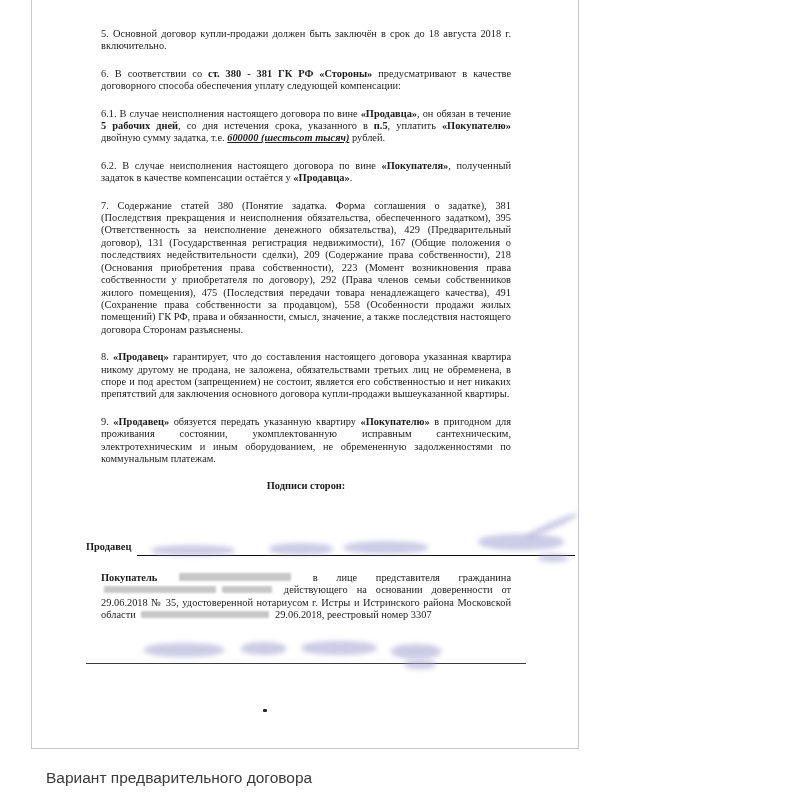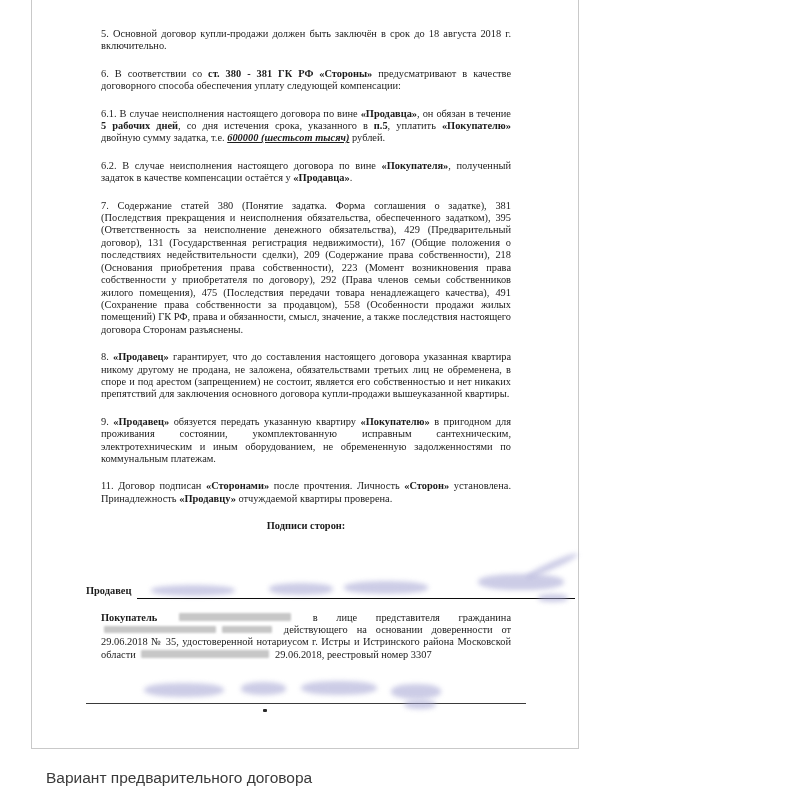--- a/index.html
+++ b/index.html
@@ -20,21 +20,21 @@
 
   .redact {
     display:inline-block; height:7.5px; width:60px; background:#c7c7c7;
     border-radius:1px; filter:blur(1.1px); margin:0 3px; vertical-align:baseline;
   }
 
   .sign-heading { font-weight:bold; margin-top:7px !important; text-align:center; }
 
   .seller-row {
     position:relative; margin-top:44px; height:22px; width:489px;
-    display:flex; align-items:flex-end;
+    display:flex; align-items:center;
   }
   .seller-label { font-weight:bold; padding-bottom:1px; }
   .seller-line { flex:1; border-bottom:1.5px solid #0c0c0c; margin-left:6px; height:16px; }
 
   .hw {
     position:absolute; background:#a3a3d2; opacity:0.55;
     filter:blur(2.6px); border-radius:45%;
   }
 
   .buyer-par { margin-top:13px !important; }
@@ -57,21 +57,20 @@
 <div class="page">
   <div class="doc-content">
 
     <p><span>5. Основной договор купли-продажи должен быть заключён в срок до 18 августа 2018 г. включительно.</span></p>
     <p><span>6. В соответствии со </span><span class="b">ст. 380 - 381 ГК РФ «Стороны»</span><span> предусматривают в качестве договорного способа обеспечения уплату следующей компенсации:</span></p>
     <p><span>6.1. В случае неисполнения настоящего договора по вине </span><span class="b">«Продавца»</span><span>, он обязан в течение </span><span class="b">5 рабочих дней</span><span>, со дня истечения срока, указанного в </span><span class="b">п.5</span><span>, уплатить </span><span class="b">«Покупателю»</span><span> двойную сумму задатка, т.е. </span><span class="b i u">600000 (шестьсот тысяч)</span><span> рублей.</span></p>
     <p><span>6.2. В случае неисполнения настоящего договора по вине </span><span class="b">«Покупателя»</span><span>, полученный задаток в качестве компенсации остаётся у </span><span class="b">«Продавца»</span><span>.</span></p>
     <p><span>7. Содержание статей 380 (Понятие задатка. Форма соглашения о задатке), 381 (Последствия прекращения и неисполнения обязательства, обеспеченного задатком), 395 (Ответственность за неисполнение денежного обязательства), 429 (Предварительный договор), 131 (Государственная регистрация недвижимости), 167 (Общие положения о последствиях недействительности сделки), 209 (Содержание права собственности), 218 (Основания приобретения права собственности), 223 (Момент возникновения права собственности у приобретателя по договору), 292 (Права членов семьи собственников жилого помещения), 475 (Последствия передачи товара ненадлежащего качества), 491 (Сохранение права собственности за продавцом), 558 (Особенности продажи жилых помещений) ГК РФ, права и обязанности, смысл, значение, а также последствия настоящего договора Сторонам разъяснены.</span></p>
     <p><span>8. </span><span class="b">«Продавец»</span><span> гарантирует, что до составления настоящего договора указанная квартира никому другому не продана, не заложена, обязательствами третьих лиц не обременена, в споре и под арестом (запрещением) не состоит, является его собственностью и нет никаких препятствий для заключения основного договора купли-продажи вышеуказанной квартиры.</span></p>
     <p><span>9. </span><span class="b">«Продавец»</span><span> обязуется передать указанную квартиру </span><span class="b">«Покупателю»</span><span> в пригодном для проживания состоянии, укомплектованную исправным сантехническим, электротехническим и иным оборудованием, не обремененную задолженностями по коммунальным платежам.</span></p>
-    <p><span>11. Договор подписан </span><span class="b">«Сторонами»</span><span> после прочтения. Личность </span><span class="b">«Сторон»</span><span> установлена. Принадлежность </span><span class="b">«Продавцу»</span><span> отчуждаемой квартиры проверена.</span></p>
 
     <p class="sign-heading">Подписи сторон:</p>
 
     <div class="seller-row">
       <span class="seller-label">Продавец</span>
       <span class="seller-line"></span>
 
       <span class="hw" style="left:65px;  top:8px;  width:84px; height:11px;"></span>
       <span class="hw" style="left:183px; top:6px;  width:64px; height:12px;"></span>
       <span class="hw" style="left:258px; top:4px;  width:84px; height:13px;"></span>

